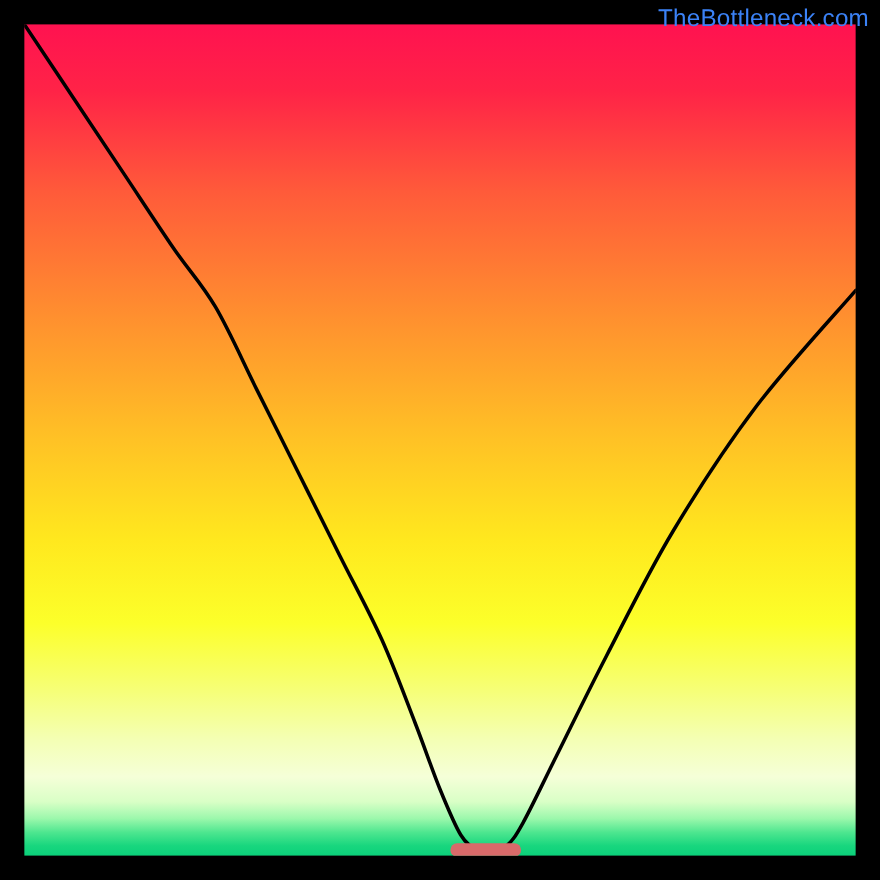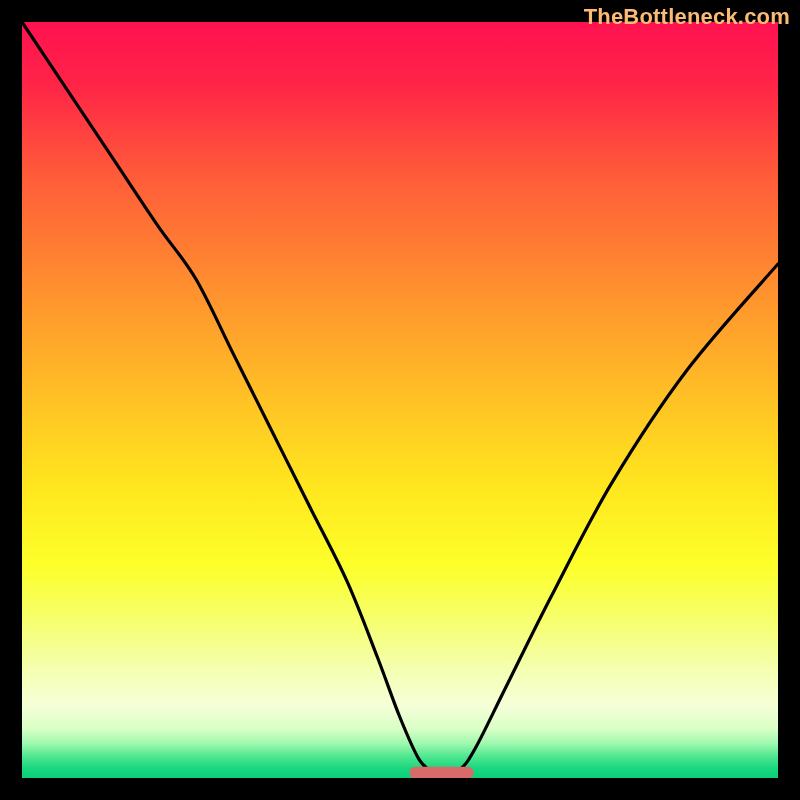--- a/index.html
+++ b/index.html
@@ -16,23 +16,23 @@
     left: 0;
     top: 0;
     width: 800px;
     height: 800px;
     background: #000;
   }
   .watermark {
     position: absolute;
     top: 4px;
     right: 10px;
-    color: #fdba74;
+    color: #3b82f6;
     font-size: 22px;
-    font-weight: 700;
+    font-weight: 400;
     letter-spacing: 0.2px;
     z-index: 50;
   }
   .plot {
     position: absolute;
     left: 22px;
     top: 22px;
     width: 756px;
     height: 756px;
     display: block;

